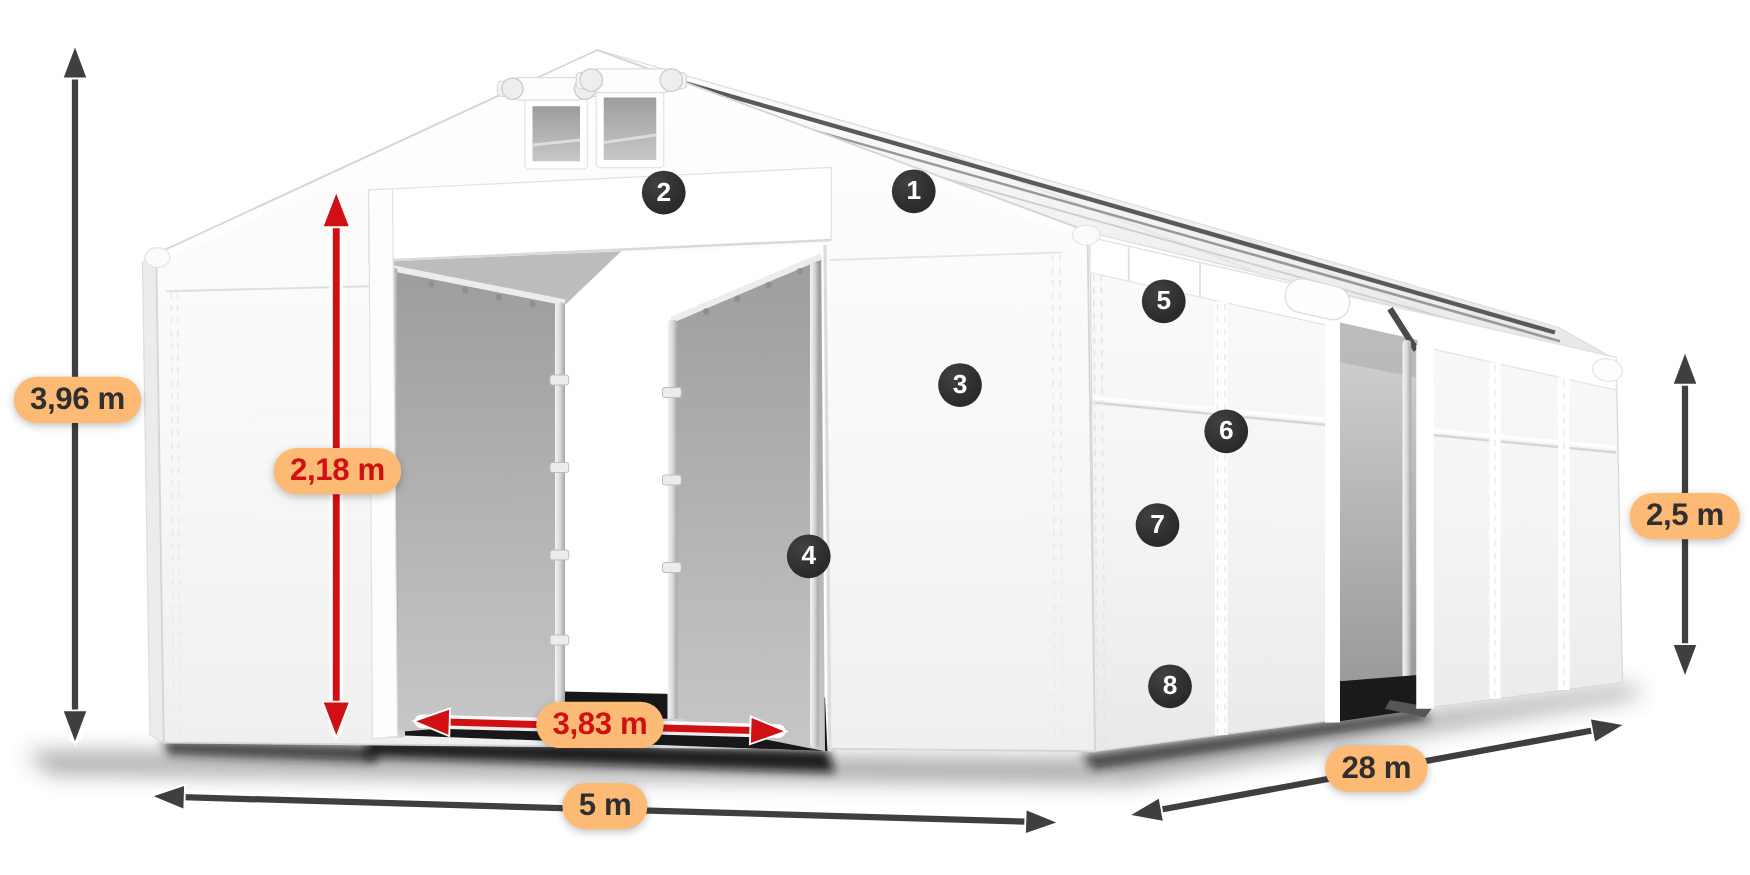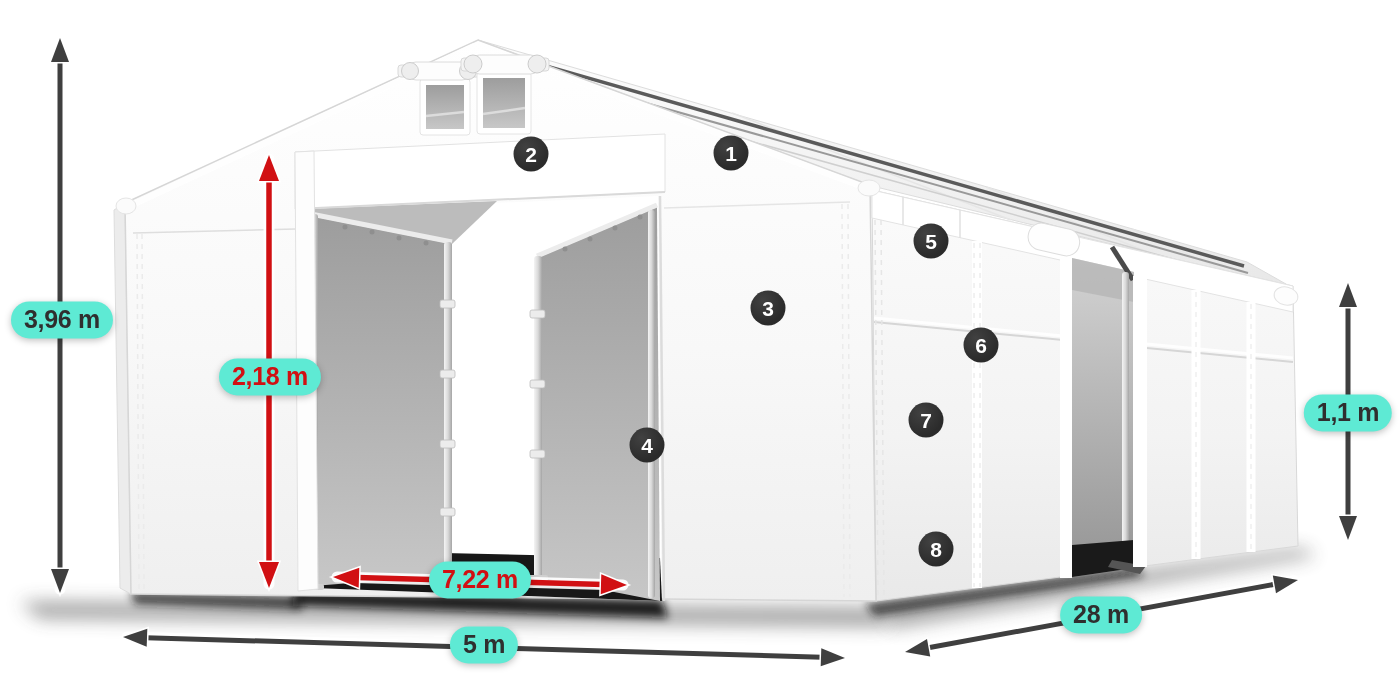--- a/index.html
+++ b/index.html
@@ -10,21 +10,21 @@
   .stage svg{position:absolute;left:0;top:0;}
   
   .arrow-halo{stroke:#ffffff;stroke-width:11;stroke-linecap:round;opacity:.92;fill:none;}
   .arrow-dark{stroke:var(--dimension-dark,#3f3f3f);stroke-width:5;fill:none;}
   .arrow-red{stroke:var(--dimension-red,#d11013);stroke-width:5.5;fill:none;}
   .head-dark{fill:var(--dimension-dark,#3f3f3f);stroke:#fff;stroke-width:3;paint-order:stroke;}
   .head-red{fill:var(--dimension-red,#d11013);stroke:#fff;stroke-width:3;paint-order:stroke;}
   
   .dim-pill{
     position:absolute;transform:translate(-50%,-50%);
-    background:#5eead4;border-radius:19px;padding:3px 13px;
+    background:#fdba74;border-radius:19px;padding:3px 13px;
     font-weight:700;font-size:25px;letter-spacing:-0.3px;line-height:1.25;
     color:var(--pill-text-dark,#2f2f2f);white-space:nowrap;
     box-shadow:0 2px 7px rgba(0,0,0,.25);
   }
   .dim-pill.red{color:var(--dimension-red,#d11013);}
   
   .feature-badge{
     position:absolute;width:35px;height:35px;border-radius:50%;
     transform:translate(-50%,-50%);
     background:radial-gradient(circle at 35% 30%, #414141 0%, var(--badge-background,#2b2b2b) 68%);
@@ -234,24 +234,24 @@
 
       <line class="arrow-halo" x1="337" y1="577.1" x2="623" y2="584.9"></line>
       <line class="arrow-red" x1="357" y1="577.6" x2="603" y2="584.4"></line>
       <polygon class="head-red" points="333,577 358.7,587.7 359.3,567.7"></polygon>
       <polygon class="head-red" points="627,585 600.7,594.3 601.3,574.3"></polygon>
     </g>
   </svg>
 
   <div class="dim-pill" style="left:62px;top:320px">3,96 m</div>
   <div class="dim-pill red" style="left:270px;top:377px">2,18 m</div>
-  <div class="dim-pill red" style="left:480px;top:580px">7,22 m</div>
+  <div class="dim-pill red" style="left:480px;top:580px">3,83 m</div>
   <div class="dim-pill" style="left:484px;top:645px">5 m</div>
   <div class="dim-pill" style="left:1101px;top:615px">28 m</div>
-  <div class="dim-pill" style="left:1348px;top:413px">1,1 m</div>
+  <div class="dim-pill" style="left:1348px;top:413px">2,5 m</div>
 
   <div class="feature-badge" style="left:731px;top:153px">1</div>
   <div class="feature-badge" style="left:531px;top:154px">2</div>
   <div class="feature-badge" style="left:768px;top:308px">3</div>
   <div class="feature-badge" style="left:647px;top:445px">4</div>
   <div class="feature-badge" style="left:931px;top:241px">5</div>
   <div class="feature-badge" style="left:981px;top:345px">6</div>
   <div class="feature-badge" style="left:926px;top:420px">7</div>
   <div class="feature-badge" style="left:936px;top:549px">8</div>
 </div>

